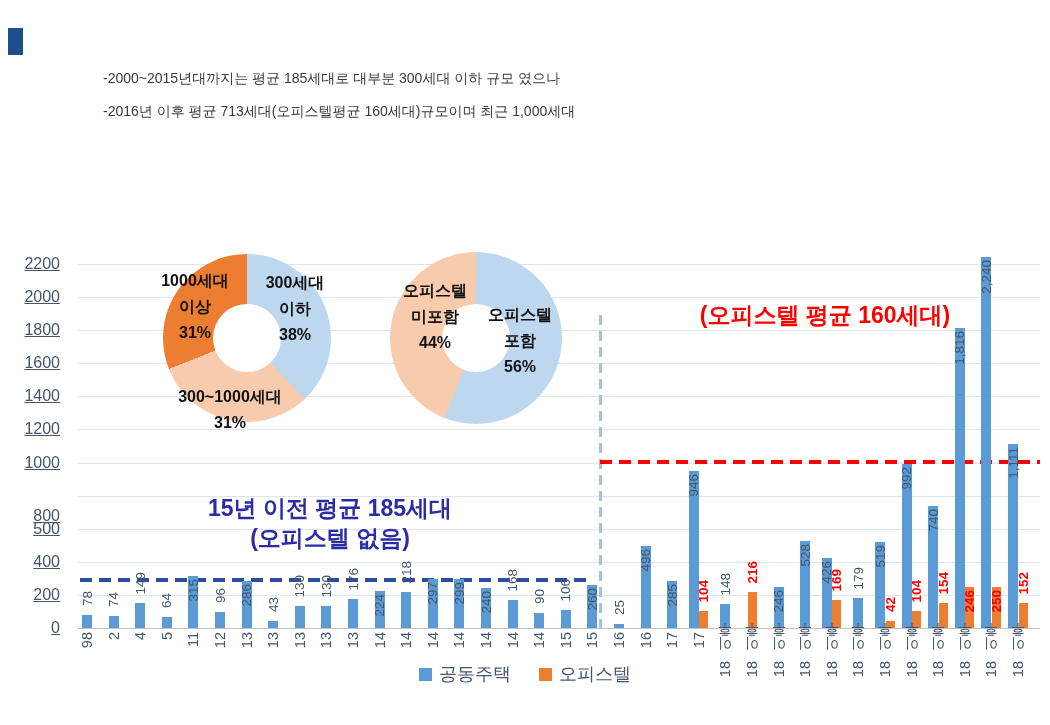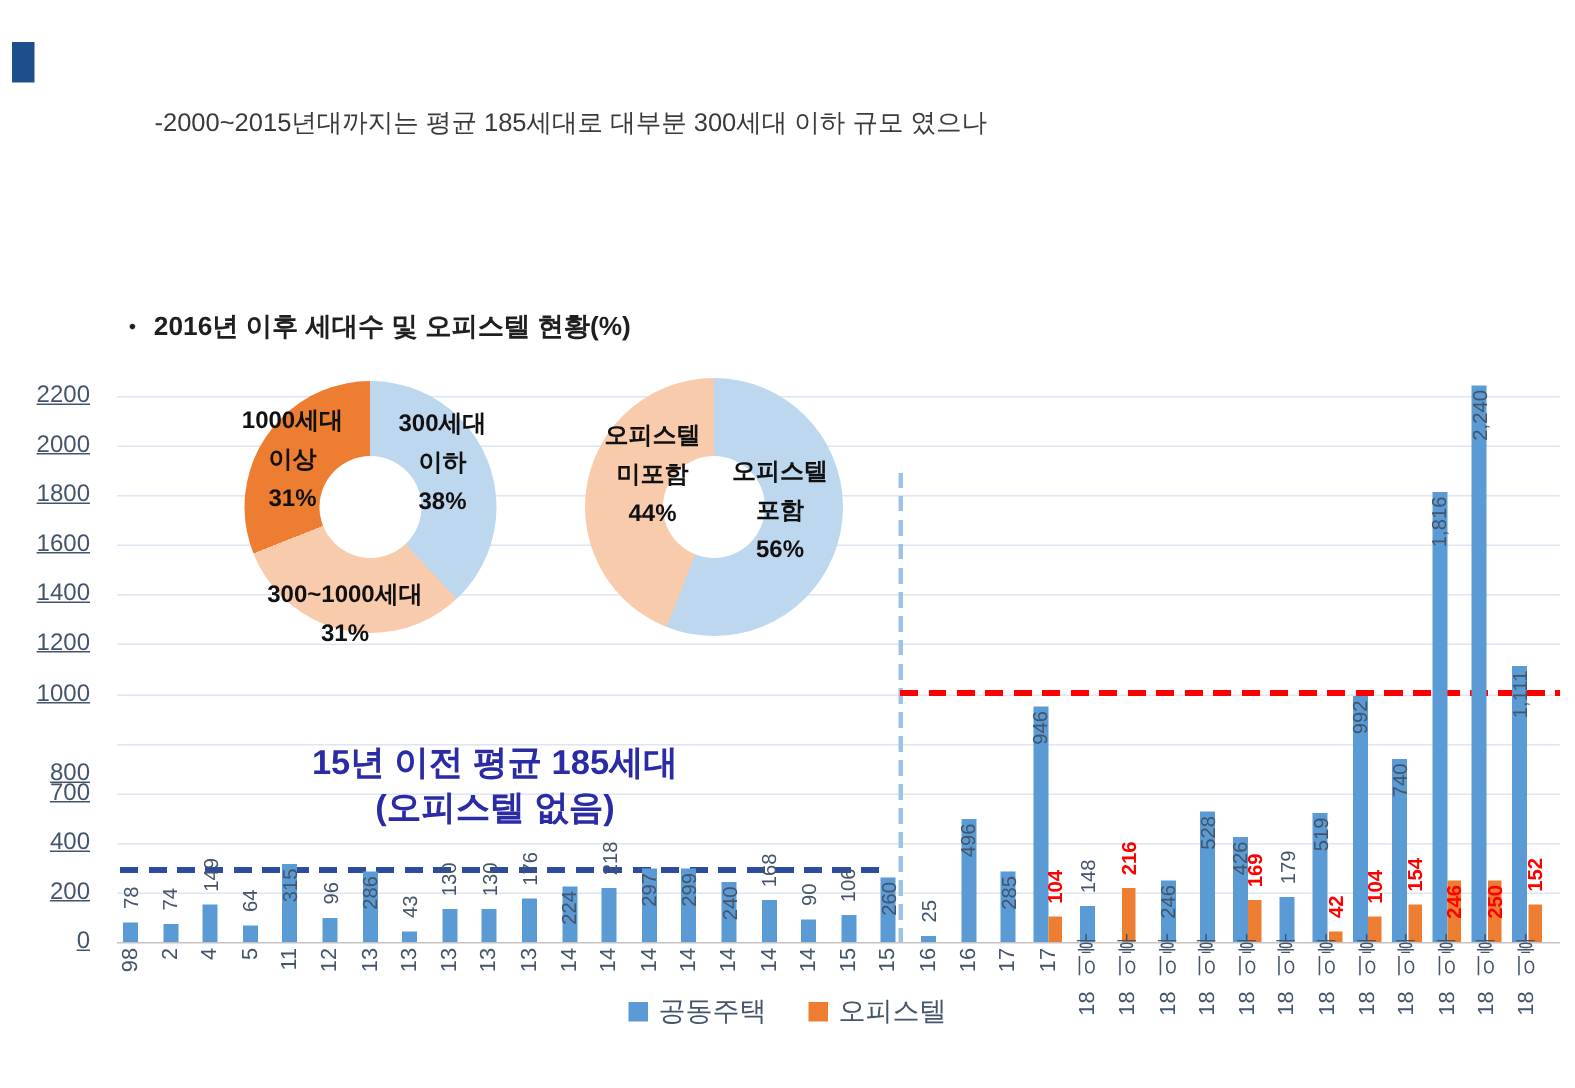--- a/index.html
+++ b/index.html
@@ -2,21 +2,21 @@
 <html><head>
 <meta charset="utf-8">
 <style>
   html,body{margin:0;padding:0;background:#fff;}
   body{font-family:"Liberation Sans", sans-serif;}
   .slide{position:relative;width:1050px;height:725px;background:#fff;overflow:hidden;}
 
   .hdr-square{position:absolute;left:8px;top:28px;width:15px;height:27px;background:#1F4E8C;}
   .page-title{position:absolute;left:33px;top:29px;font-size:20px;font-weight:700;color:#1E6FC5;white-space:nowrap;}
 
-  .note{position:absolute;left:103px;font-size:17px;color:#3A3A3A;white-space:nowrap;}
+  .note{position:absolute;left:103px;font-size:14px;color:#3A3A3A;white-space:nowrap;}
   #note1{top:70px}
   #note2{top:103px}
   #note3{top:136px;left:112px}
 
   .chart-heading{position:absolute;left:86px;top:205px;font-size:17.5px;font-weight:700;color:#1f1f1f;white-space:nowrap;}
   .chart-heading .dot{font-size:13px;margin-right:12px;vertical-align:1px;}
 
   .chart{position:absolute;left:0;top:238px;width:1050px;height:487px;}
   .gridline{position:absolute;left:78px;width:962px;height:1px;background:#DCE5F1;}
   .gridline.axis{background:#C3C3C3;}
@@ -59,24 +59,22 @@
   .swatch{width:13px;height:13px;}
 </style>
 </head>
 <body>
 
 <div class="slide">
 
   <div class="hdr-square"></div>
 
   <div class="note" id="note1">-2000~2015년대까지는 평균 185세대로 대부분 300세대 이하 규모 였으나</div>
-
-  <div class="chart-heading">
-    <span class="dot">•</span><span>2016년 이후 세대수 및 오피스텔 현황(%)</span>
-  </div>
+  <div class="note" id="note2">-2016년 이후 평균 713세대(오피스텔평균 160세대)규모이며 최근 1,000세대</div>
+
 
   <div class="chart">
       <div class="gridline" style="top: 26px;"></div>
       <div class="gridline" style="top: 59.0909px;"></div>
       <div class="gridline" style="top: 92.1818px;"></div>
       <div class="gridline" style="top: 125.273px;"></div>
       <div class="gridline" style="top: 158.364px;"></div>
       <div class="gridline" style="top: 191.455px;"></div>
       <div class="gridline" style="top: 224.545px;"></div>
       <div class="gridline" style="top: 257.636px;"></div>
@@ -119,36 +117,37 @@
       <div>오피스텔</div>
       <div>포함</div>
       <div>56%</div>
     </div>
 
     <div class="note-blue">
       <div>15년 이전 평균 185세대</div>
       <div>(오피스텔 없음)</div>
     </div>
     <div class="note-red">
+      <div>(오피스텔 평균 160세대)</div>
     </div>
 
     <div class="legend">
       <div class="legend-item">
         <span class="swatch" id="sw-apartment" style="background: rgb(91, 155, 213);"></span>
         <span>공동주택</span>
       </div>
       <div class="legend-item">
         <span class="swatch" id="sw-officetel" style="background: rgb(237, 125, 49);"></span>
         <span>오피스텔</span>
       </div>
     </div>
   <div class="ylab" style="top: 381px;">0</div>
       <div class="ylab" style="top: 347.909px;">200</div>
       <div class="ylab" style="top: 314.818px;">400</div>
-      <div class="ylab" style="top: 281.727px;">700</div>
+      <div class="ylab" style="top: 281.727px;">500</div>
       <div class="ylab" style="top: 234px; margin-top: 35px;">800</div>
       <div class="ylab" style="top: 215.545px;">1000</div>
       <div class="ylab" style="top: 182.455px;">1200</div>
       <div class="ylab" style="top: 149.364px;">1400</div>
       <div class="ylab" style="top: 116.273px;">1600</div>
       <div class="ylab" style="top: 83.1818px;">1800</div>
       <div class="ylab" style="top: 50.0909px;">2000</div>
       <div class="ylab" style="top: 17px;">2200</div>
       <div class="bar blue" style="left: 82px; width: 10px; top: 377px; height: 13px;"></div>
       <div class="vlab" style="left: 78.5px; top: 353.2px;">78</div>

